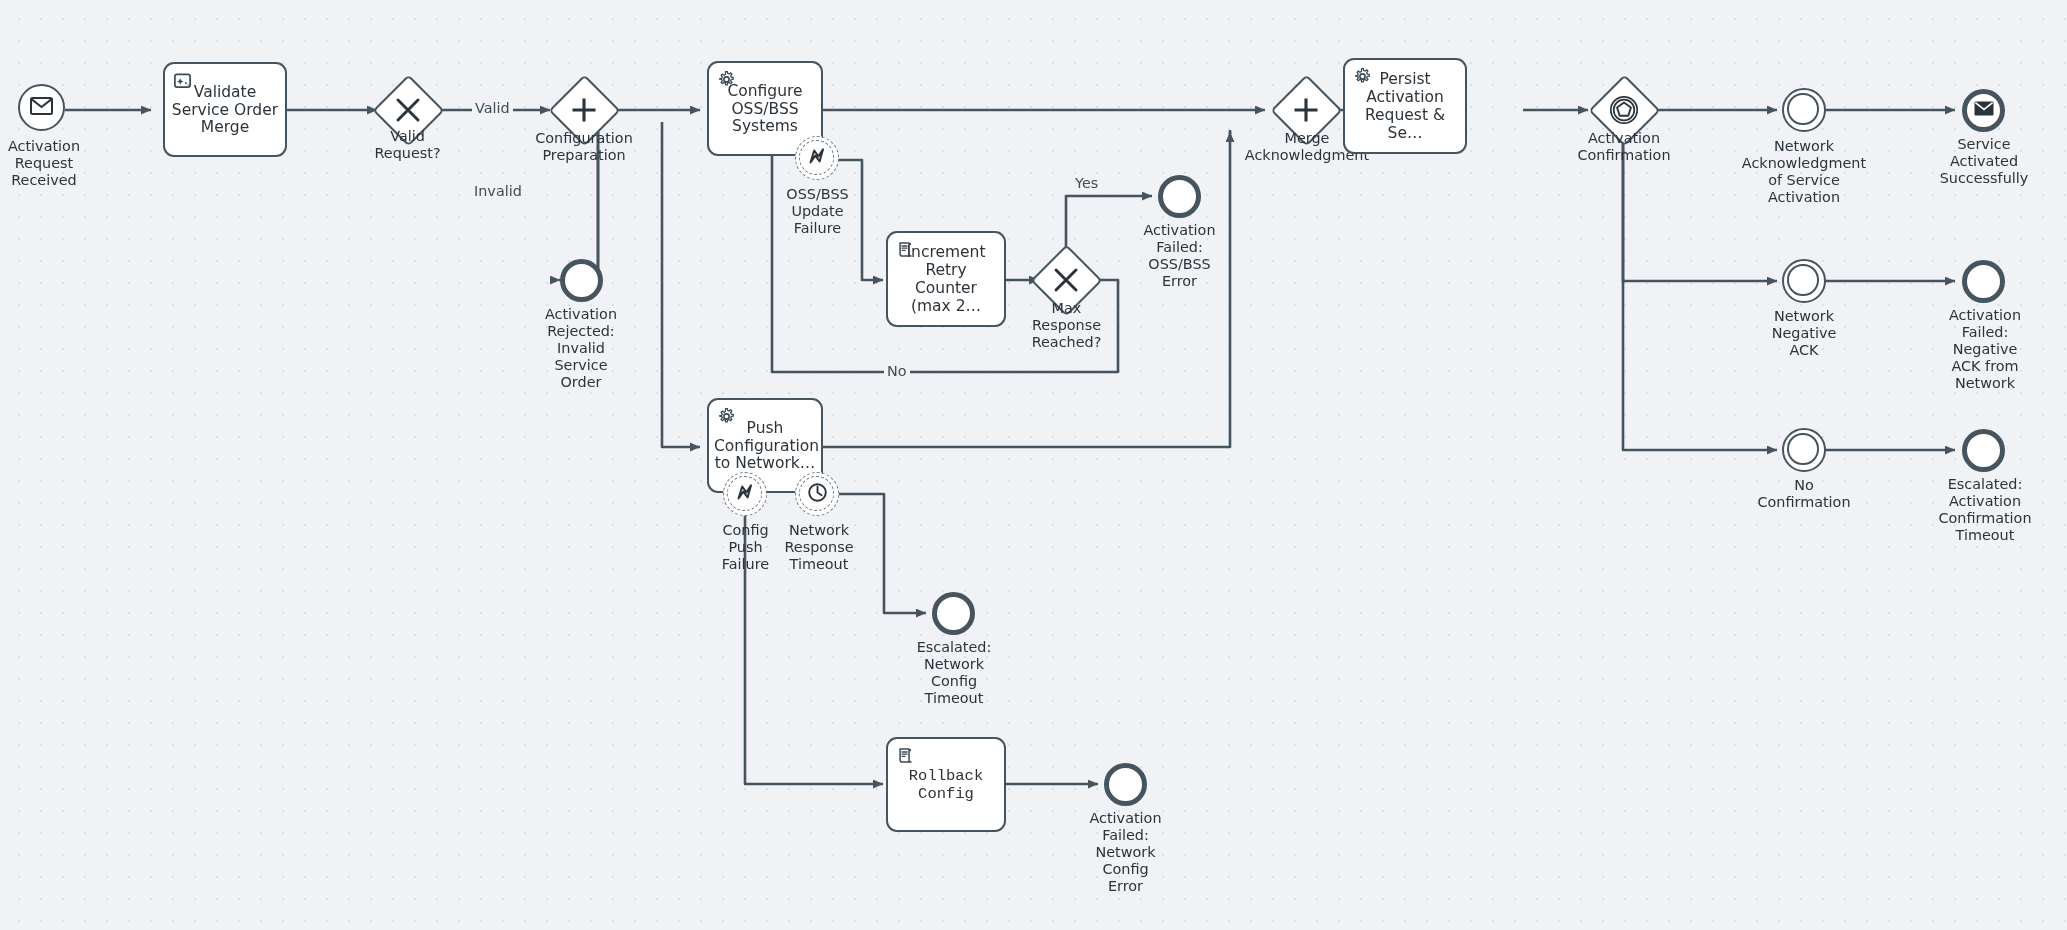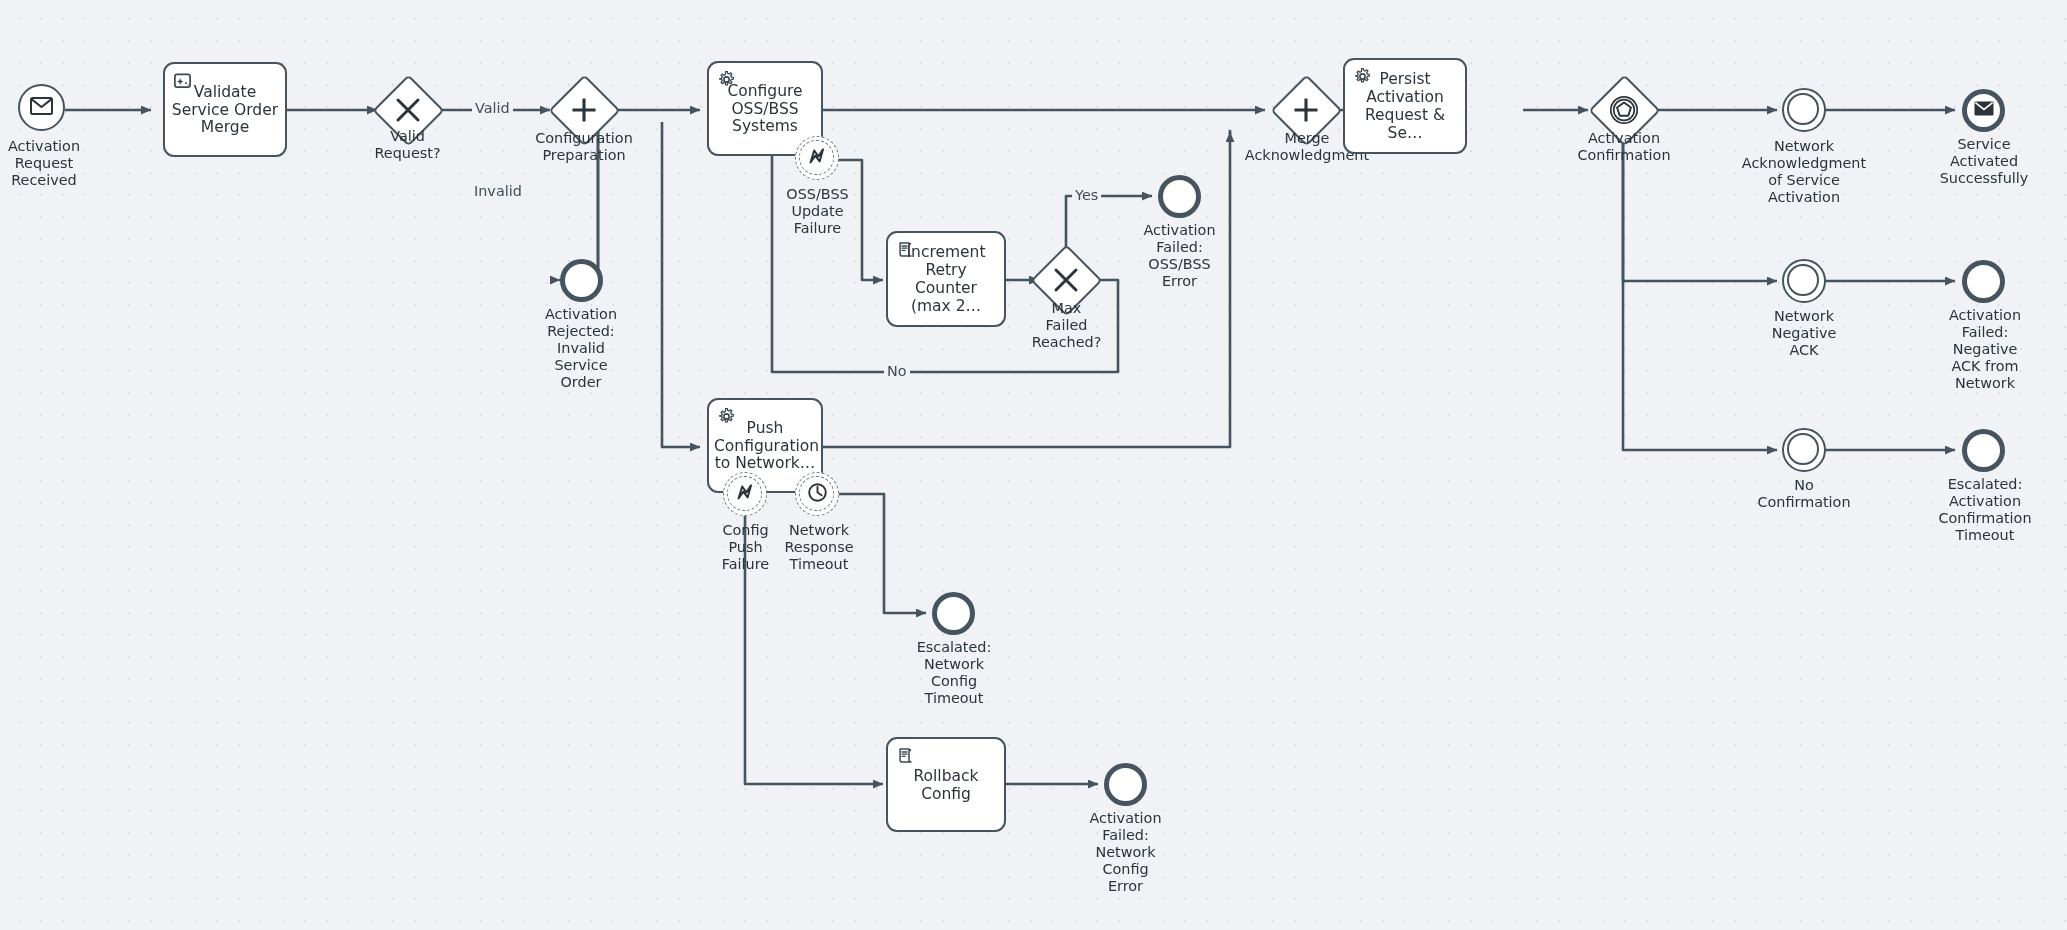--- a/index.html
+++ b/index.html
@@ -277,24 +277,24 @@
 
   <div class="gw-wrap" style="left:1030px; top:244px;">
     <div class="gateway" style="left:10.5px; top:10.5px;"></div>
     <div class="gw-inner">
       <svg width="28" height="28" viewBox="0 0 28 28">
           <path d="M4,4 L24,24 M24,4 L4,24" stroke="#2b343b" stroke-width="3" stroke-linecap="round"></path>
         </svg>
     </div>
   </div>
   <div class="nlabel" style="left:1014px; top:300px; width:105px;">Max
-Failed
+Response
 Reached?</div>
 
-  <div class="elabel" style="left:1072px; top:188px;">Yes</div>
+  <div class="elabel" style="left:1072px; top:176px;">Yes</div>
   <div class="elabel" style="left:884px; top:364px;">No</div>
 
   <div class="node" style="left:1158px; top:175px;">
     <div class="event ev-end" style="width:43px;height:43px;position:relative;left:0;top:0;"></div>
   </div>
   <div class="nlabel" style="left:1122px; top:222px; width:115px;">Activation
 Failed:
 OSS/BSS
 Error</div>
 
@@ -334,21 +334,21 @@
 Timeout</div>
 
   <div class="node" style="left:932px; top:592px;">
     <div class="event ev-end" style="width:43px;height:43px;position:relative;left:0;top:0;"></div>
   </div>
   <div class="nlabel" style="left:899px; top:639px; width:110px;">Escalated:
 Network
 Config
 Timeout</div>
 
-  <div class="node task" style="left:886px; top:737px; width:120px; height:95px;">
+  <div class="node task" style="left:886px; top:737px; width:120px; height:95px;font-family:Liberation Mono, monospace;">
     <span class="task-icon">
       <svg viewBox="0 0 20 20">
           <path d="M4.3 3.2h9.4v11.2c0 1.6 .9 2.5 2.1 2.5H6.4c-1.2 0-2.1-.9-2.1-2.5z" fill="none" stroke="#3c4a54" stroke-width="1.6" stroke-linejoin="round"></path>
           <path d="M13.7 3.2h2.1v2.0h-2.1z" fill="#3c4a54"></path>
           <path d="M6.4 6.3h5.2M6.4 8.6h5.2M6.4 10.9h3.2" stroke="#3c4a54" stroke-width="1.4" stroke-linecap="round"></path>
         </svg>
     </span>
     <span class="tlabel">Rollback Config</span>
   </div>
 

